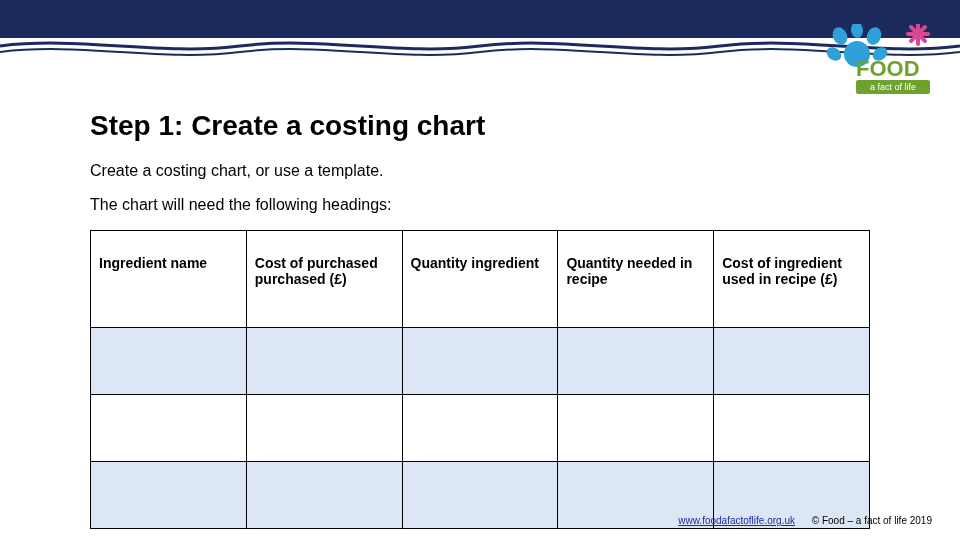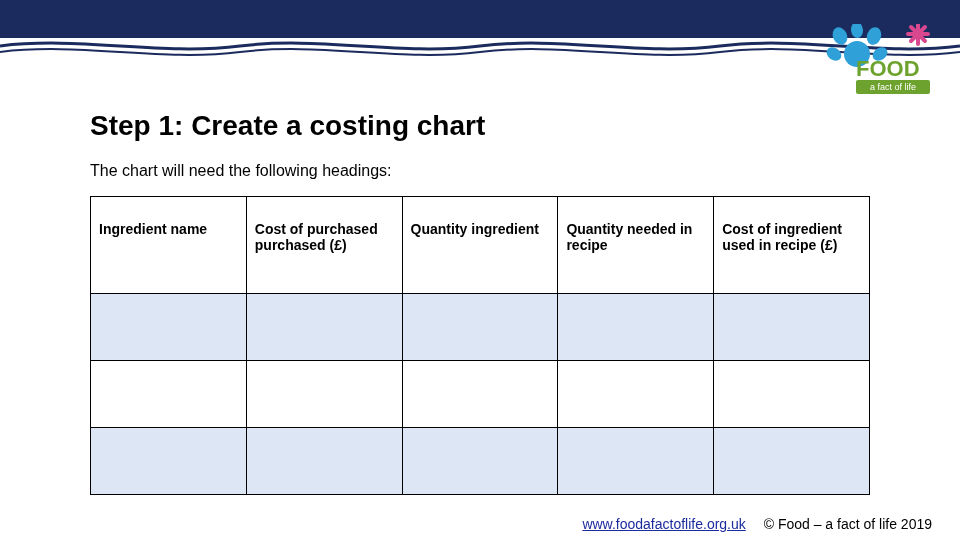--- a/index.html
+++ b/index.html
@@ -82,23 +82,23 @@
     height: 18px;
   }
   tr.blue td {
     background: #dce6f5;
   }
   tr.white td {
     background: #fff;
   }
   .footer {
     position: absolute;
-    bottom: 8px;
+    bottom: 14px;
     right: 28px;
-    font-size: 14px;
+    font-size: 10px;
     color: #000;
   }
   .footer a {
     color: #1c2b9e;
     text-decoration: underline;
     margin-right: 14px;
   }
 </style>
 </head>
 <body>
@@ -133,20 +133,21 @@
 
     <text x="34" y="52" font-family="Arial Black, Arial, sans-serif" font-weight="900" font-size="22" fill="#6ea22e">FOOD</text>
 
     <rect x="34" y="56" width="74" height="14" fill="#6ea22e" rx="2"></rect>
     <text x="71" y="66" font-family="Arial, sans-serif" font-size="9" fill="#fff" text-anchor="middle">a fact of life</text>
   </svg>
 </div>
 
 <div class="content">
   <h1 class="title">Step 1: Create a costing chart</h1>
+  <p class="para">Create a costing chart, or use a template.</p>
   <p class="para">The chart will need the following headings:</p>
 
   <table class="costing">
     <thead>
       <tr>
         <th>Ingredient name</th>
         <th>Cost of purchased purchased (£)</th>
         <th>Quantity ingredient</th>
         <th>Quantity needed in recipe</th>
         <th>Cost of ingredient used in recipe (£)</th>

